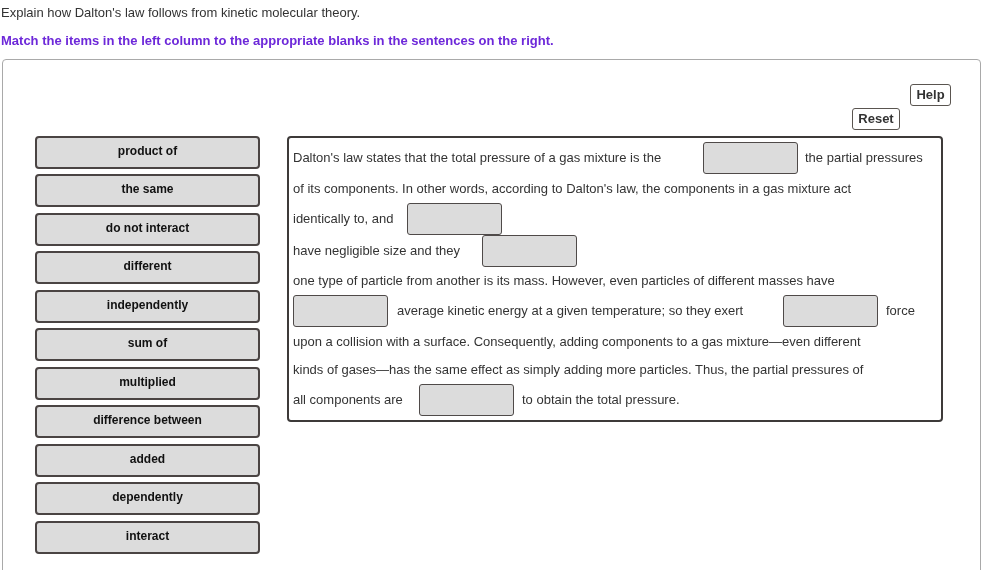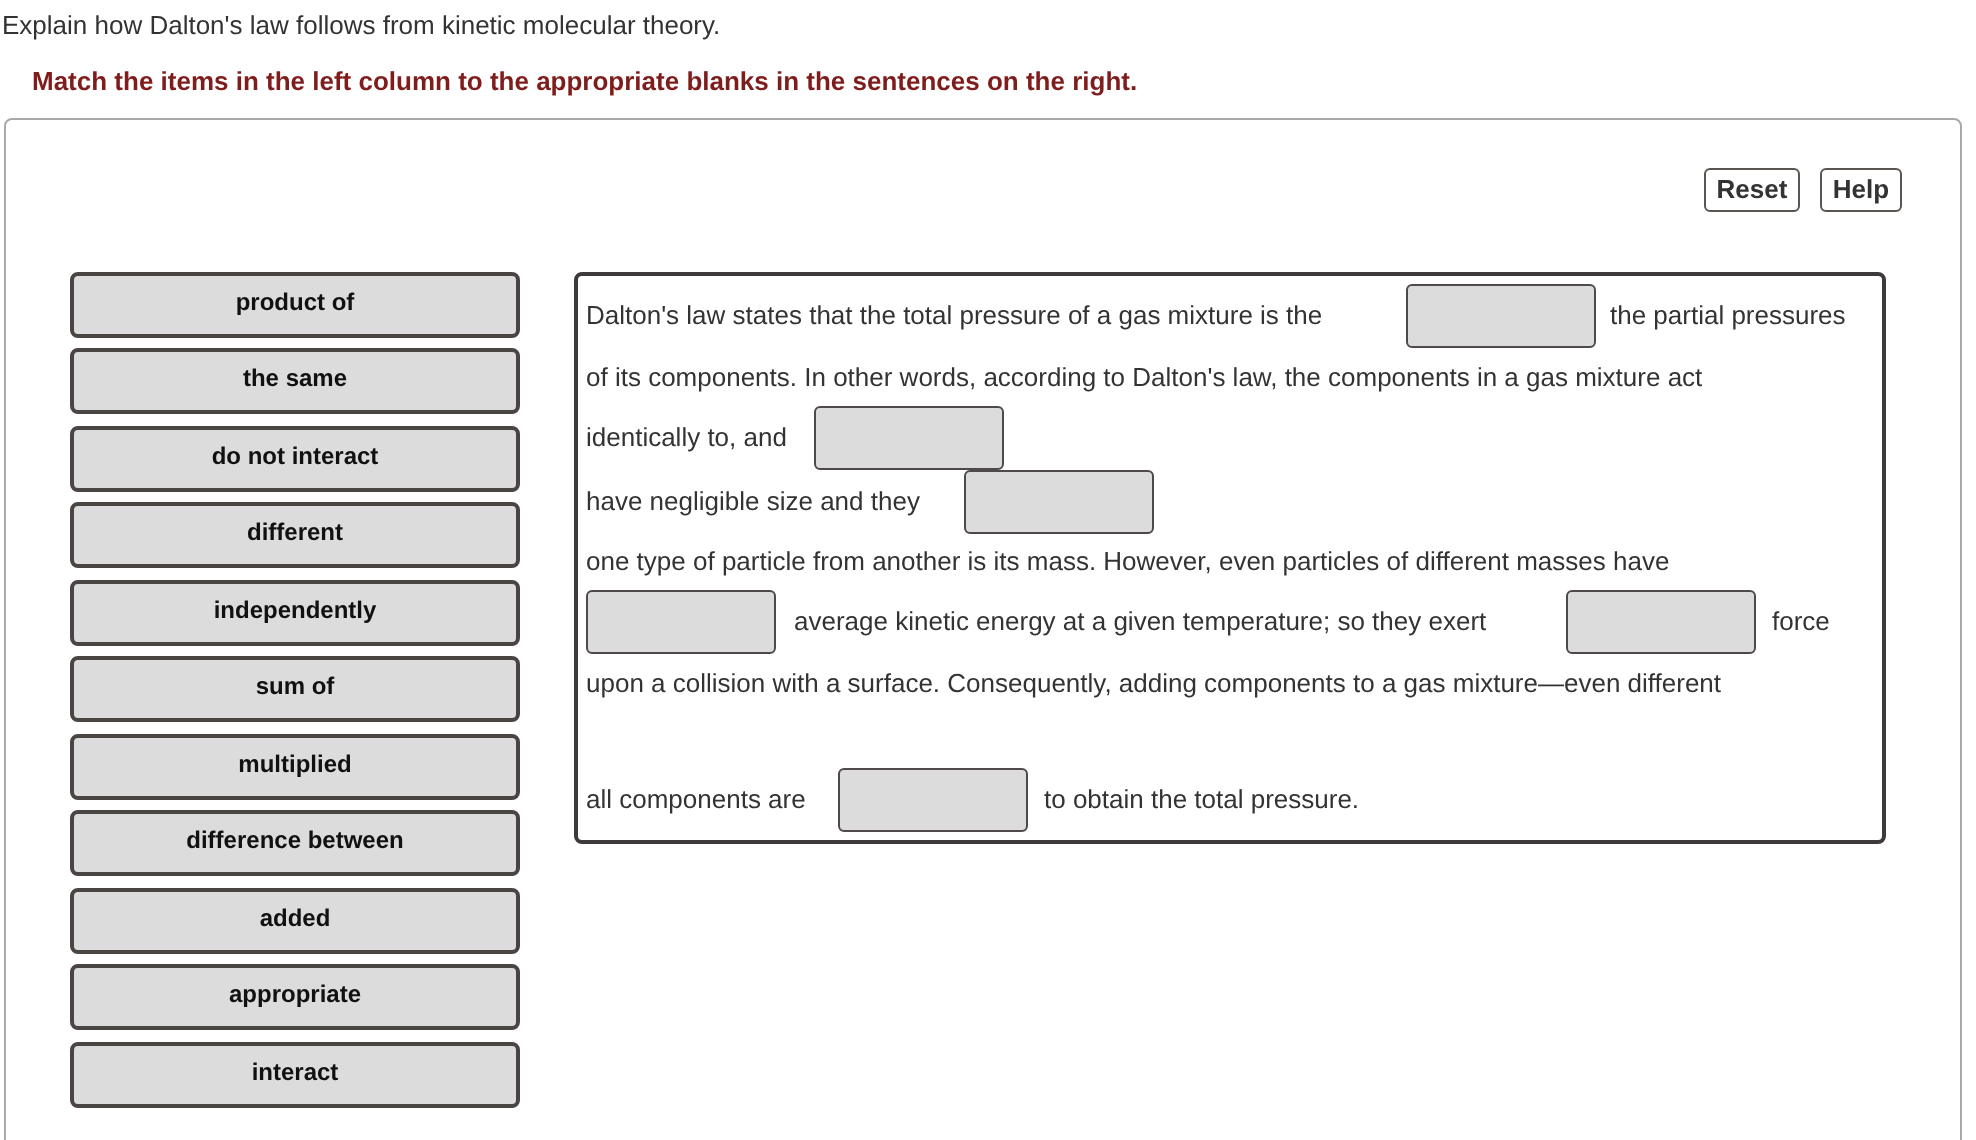--- a/index.html
+++ b/index.html
@@ -14,25 +14,25 @@
     }
     .prompt {
       position: absolute;
       left: 1px;
       top: 5px;
       font-size: 13px;
       color: #333333;
     }
     .instructions {
       position: absolute;
-      left: 16px;
+      left: 1px;
       top: 33px;
       font-size: 13px;
       font-weight: bold;
-      color: #7f1d1d;
+      color: #6d28d9;
     }
     .panel {
       position: absolute;
       left: 2px;
       top: 59px;
       width: 979px;
       height: 530px;
       border: 1px solid #a9a9a9;
       border-radius: 4px;
       box-sizing: border-box;
@@ -46,21 +46,21 @@
       border-radius: 3px;
       background: #ffffff;
       font-family: "Liberation Sans", sans-serif;
       font-size: 13px;
       font-weight: bold;
       color: #333333;
       line-height: 20px;
       box-sizing: border-box;
       cursor: pointer;
     }
-    .reset-btn { left: 852px; width: 48px; }
+    .reset-btn { left: 852px; width: 48px; margin-top: 24px; }
     .help-btn { left: 910px; width: 41px; }
 
     .items {
       position: absolute;
       left: 35px;
       top: 136px;
       width: 225px;
     }
     .item {
       position: absolute;
@@ -119,21 +119,21 @@
 <div class="items">
   <div class="item" style="top:0px;">product of</div>
   <div class="item" style="top:38px;">the same</div>
   <div class="item" style="top:77px;">do not interact</div>
   <div class="item" style="top:115px;">different</div>
   <div class="item" style="top:154px;">independently</div>
   <div class="item" style="top:192px;">sum of</div>
   <div class="item" style="top:231px;">multiplied</div>
   <div class="item" style="top:269px;">difference between</div>
   <div class="item" style="top:308px;">added</div>
-  <div class="item" style="top:346px;">appropriate</div>
+  <div class="item" style="top:346px;">dependently</div>
   <div class="item" style="top:385px;">interact</div>
 </div>
 
 <div class="textbox">
 
   <span class="frag" style="left:4px; top:12px;">Dalton's law states that the total pressure of a gas mixture is the</span>
   <div class="blank" style="left:414px; top:4px;"></div>
   <span class="frag" style="left:516px; top:12px;">the partial pressures</span>
 
   <span class="frag" style="left:4px; top:43px;">of its components. In other words, according to Dalton's law, the components in a gas mixture act</span>
@@ -146,17 +146,18 @@
 
   <span class="frag" style="left:4px; top:135px;">one type of particle from another is its mass. However, even particles of different masses have</span>
 
   <div class="blank" style="left:4px; top:157px;"></div>
   <span class="frag" style="left:108px; top:165px;text-align:center;">average kinetic energy at a given temperature; so they exert</span>
   <div class="blank" style="left:494px; top:157px;"></div>
   <span class="frag" style="left:597px; top:165px;">force</span>
 
   <span class="frag" style="left:4px; top:196px;">upon a collision with a surface. Consequently, adding components to a gas mixture—even different</span>
 
+  <span class="frag" style="left:4px; top:224px;">kinds of gases—has the same effect as simply adding more particles. Thus, the partial pressures of</span>
 
   <span class="frag" style="left:4px; top:254px;">all components are</span>
   <div class="blank" style="left:130px; top:246px;"></div>
   <span class="frag" style="left:233px; top:254px;">to obtain the total pressure.</span>
 </div>
 
 </body></html>

